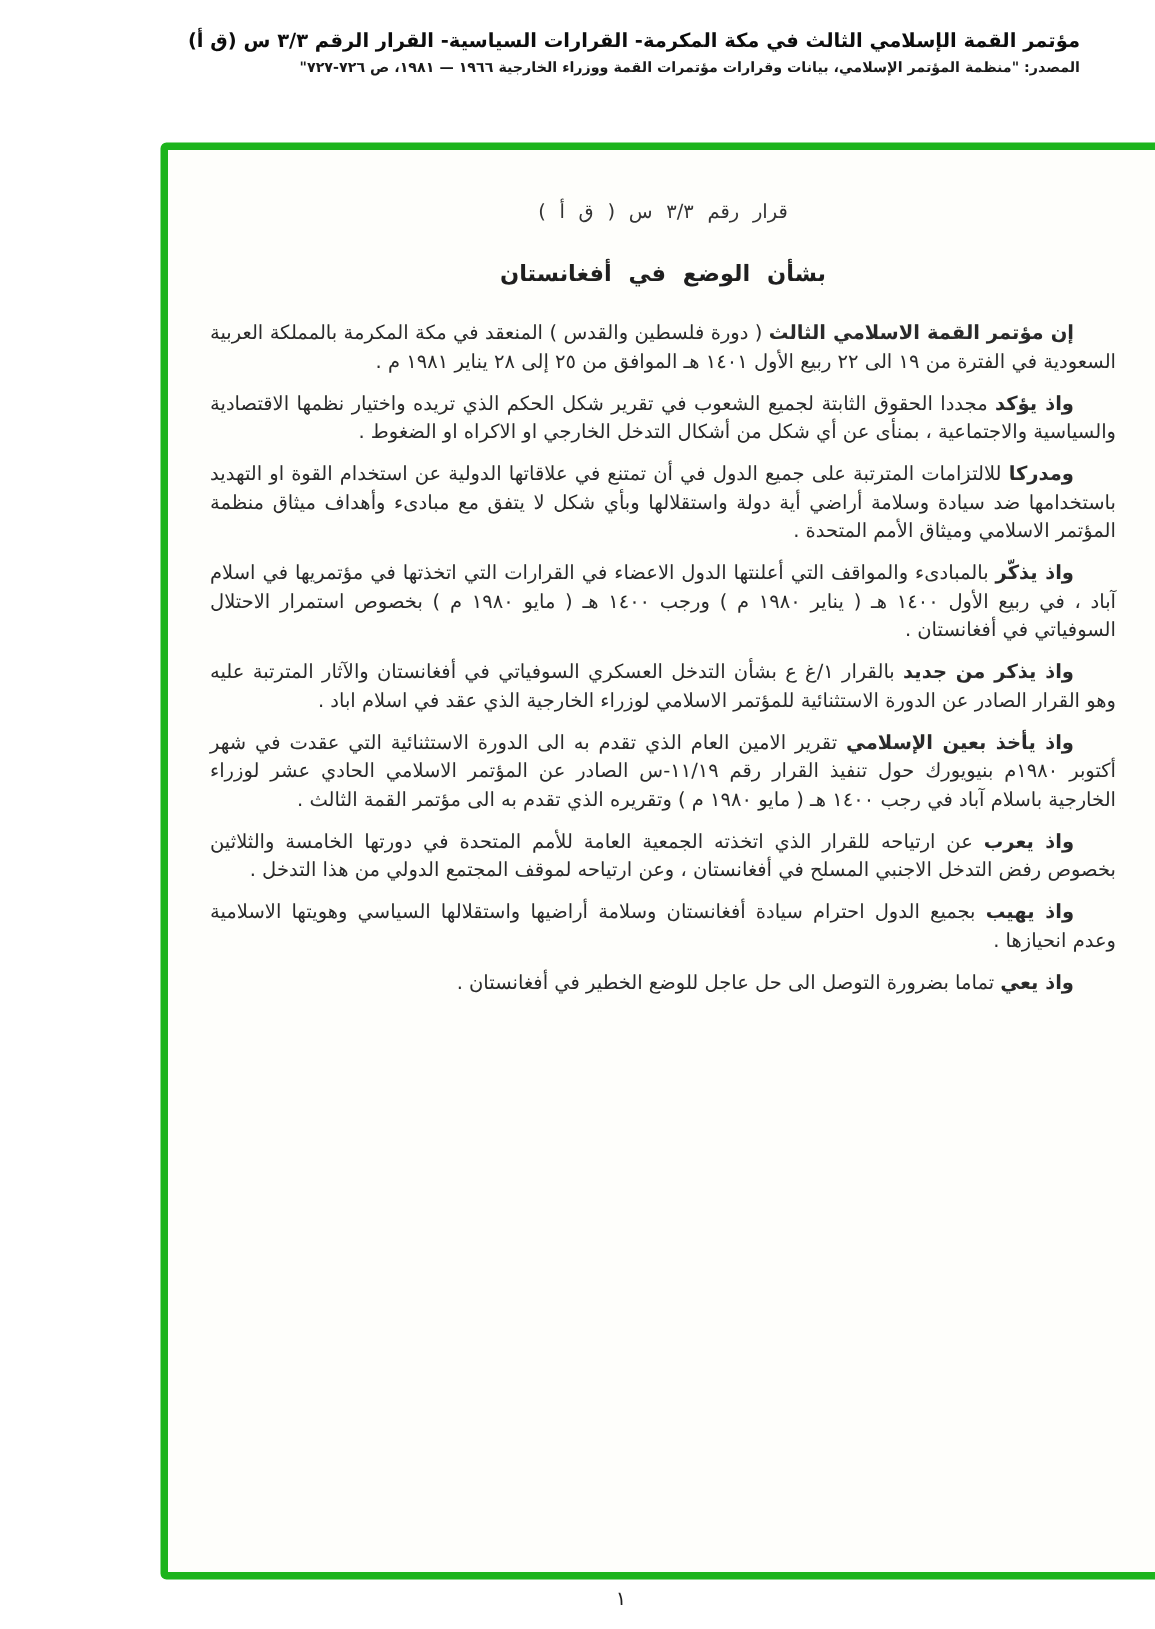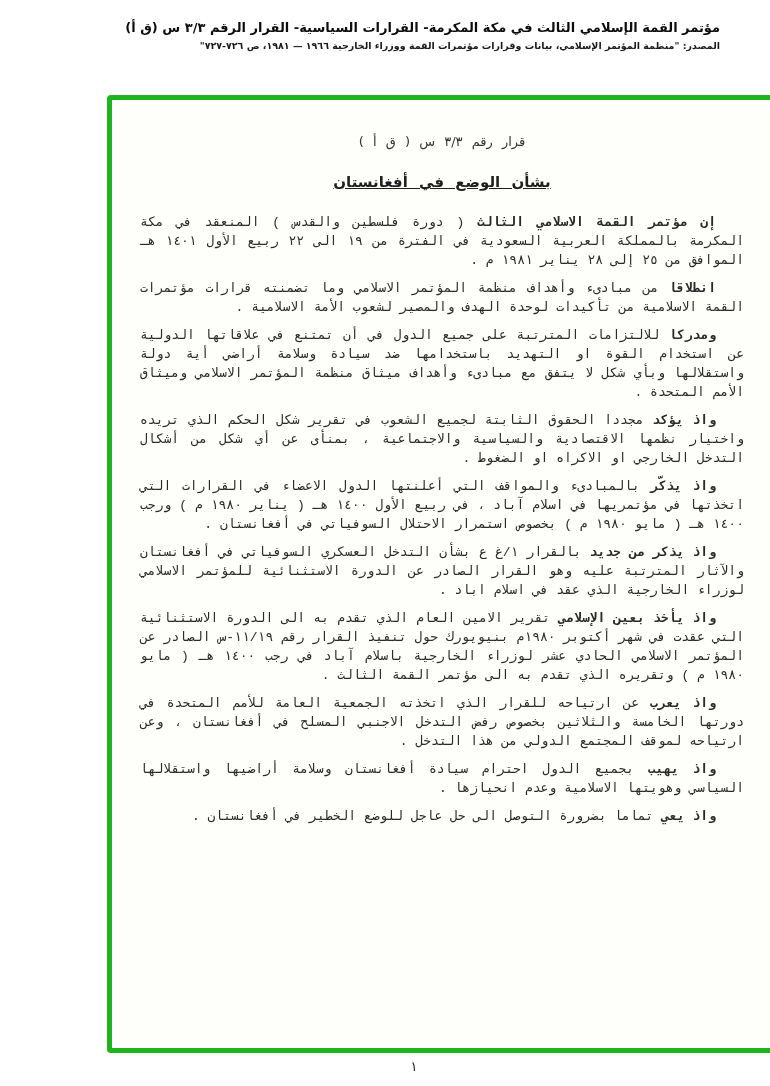--- a/index.html
+++ b/index.html
@@ -39,29 +39,28 @@
   .doc-title {
     text-align:center;
     font-size:13px; color:#333333;
     margin-top:8px;
     word-spacing:5px;
   }
   .doc-subject {
     text-align:center;
     font-size:15px; font-weight:bold; color:#1f1f1f;
     letter-spacing:1px; word-spacing:6px;
-    margin-top:24px; margin-bottom:22px;text-decoration:underline;
+    margin-top:24px; margin-bottom:22px;
   }
   .para {
     font-size:13px; line-height:19px;
     text-align:justify;
     text-indent:28px;
     color:#2a2a2a;
     margin-bottom:9px;
-    font-family:Liberation Mono, monospace;
   }
   .para .lead { font-weight:bold; }
 
   .page-number {
     position:absolute; bottom:12px; left:0; right:0;
     text-align:center; font-size:13px; color:#1f1f1f;
   }
 </style>
 </head>
 <body>
@@ -72,25 +71,24 @@
     <div class="src-line1">مؤتمر القمة الإسلامي الثالث في مكة المكرمة- القرارات السياسية- القرار الرقم ٣/٣ س (ق أ)</div>
     <div class="src-line2">المصدر: "منظمة المؤتمر الإسلامي، بيانات وقرارات مؤتمرات القمة ووزراء الخارجية ١٩٦٦ — ١٩٨١، ص ٧٢٦-٧٢٧"</div>
   </header>
 
   <div class="doc-frame" style="border-color: rgb(29, 180, 29);">
     <div class="doc-title">قرار رقم ٣/٣ س ( ق أ )</div>
     <div class="doc-subject">بشأن الوضع في أفغانستان</div>
 
     <p class="para"><span class="lead">إن مؤتمر القمة الاسلامي الثالث</span><span> ( دورة فلسطين والقدس ) المنعقد في مكة المكرمة بالمملكة العربية السعودية في الفترة من ١٩ الى ٢٢ ربيع الأول ١٤٠١ هـ الموافق من ٢٥ إلى ٢٨ يناير ١٩٨١ م .</span></p>
 
-    <p class="para"><span class="lead">انطلاقا</span><span> من مبادىء وأهداف منظمة المؤتمر الاسلامي وما تضمنته قرارات مؤتمرات القمة الاسلامية من تأكيدات لوحدة الهدف والمصير لشعوب الأمة الاسلامية .</span></p>
+
+    <p class="para"><span class="lead">واذ يؤكد</span><span> مجددا الحقوق الثابتة لجميع الشعوب في تقرير شكل الحكم الذي تريده واختيار نظمها الاقتصادية والسياسية والاجتماعية ، بمنأى عن أي شكل من أشكال التدخل الخارجي او الاكراه او الضغوط .</span></p>
 
     <p class="para"><span class="lead">ومدركا</span><span> للالتزامات المترتبة على جميع الدول في أن تمتنع في علاقاتها الدولية عن استخدام القوة او التهديد باستخدامها ضد سيادة وسلامة أراضي أية دولة واستقلالها وبأي شكل لا يتفق مع مبادىء وأهداف ميثاق منظمة المؤتمر الاسلامي وميثاق الأمم المتحدة .</span></p>
-
-    <p class="para"><span class="lead">واذ يؤكد</span><span> مجددا الحقوق الثابتة لجميع الشعوب في تقرير شكل الحكم الذي تريده واختيار نظمها الاقتصادية والسياسية والاجتماعية ، بمنأى عن أي شكل من أشكال التدخل الخارجي او الاكراه او الضغوط .</span></p>
 
 
     <p class="para"><span class="lead">واذ يذكّر</span><span> بالمبادىء والمواقف التي أعلنتها الدول الاعضاء في القرارات التي اتخذتها في مؤتمريها في اسلام آباد ، في ربيع الأول ١٤٠٠ هـ ( يناير ١٩٨٠ م ) ورجب ١٤٠٠ هـ ( مايو ١٩٨٠ م ) بخصوص استمرار الاحتلال السوفياتي في أفغانستان .</span></p>
 
     <p class="para"><span class="lead">واذ يذكر من جديد</span><span> بالقرار ١/غ ع بشأن التدخل العسكري السوفياتي في أفغانستان والآثار المترتبة عليه وهو القرار الصادر عن الدورة الاستثنائية للمؤتمر الاسلامي لوزراء الخارجية الذي عقد في اسلام اباد .</span></p>
 
 
     <p class="para"><span class="lead">واذ يأخذ بعين الإسلامي</span><span> تقرير الامين العام الذي تقدم به الى الدورة الاستثنائية التي عقدت في شهر أكتوبر ١٩٨٠م بنيويورك حول تنفيذ القرار رقم ١١/١٩-س الصادر عن المؤتمر الاسلامي الحادي عشر لوزراء الخارجية باسلام آباد في رجب ١٤٠٠ هـ ( مايو ١٩٨٠ م ) وتقريره الذي تقدم به الى مؤتمر القمة الثالث .</span></p>
 
     <p class="para"><span class="lead">واذ يعرب</span><span> عن ارتياحه للقرار الذي اتخذته الجمعية العامة للأمم المتحدة في دورتها الخامسة والثلاثين بخصوص رفض التدخل الاجنبي المسلح في أفغانستان ، وعن ارتياحه لموقف المجتمع الدولي من هذا التدخل .</span></p>

